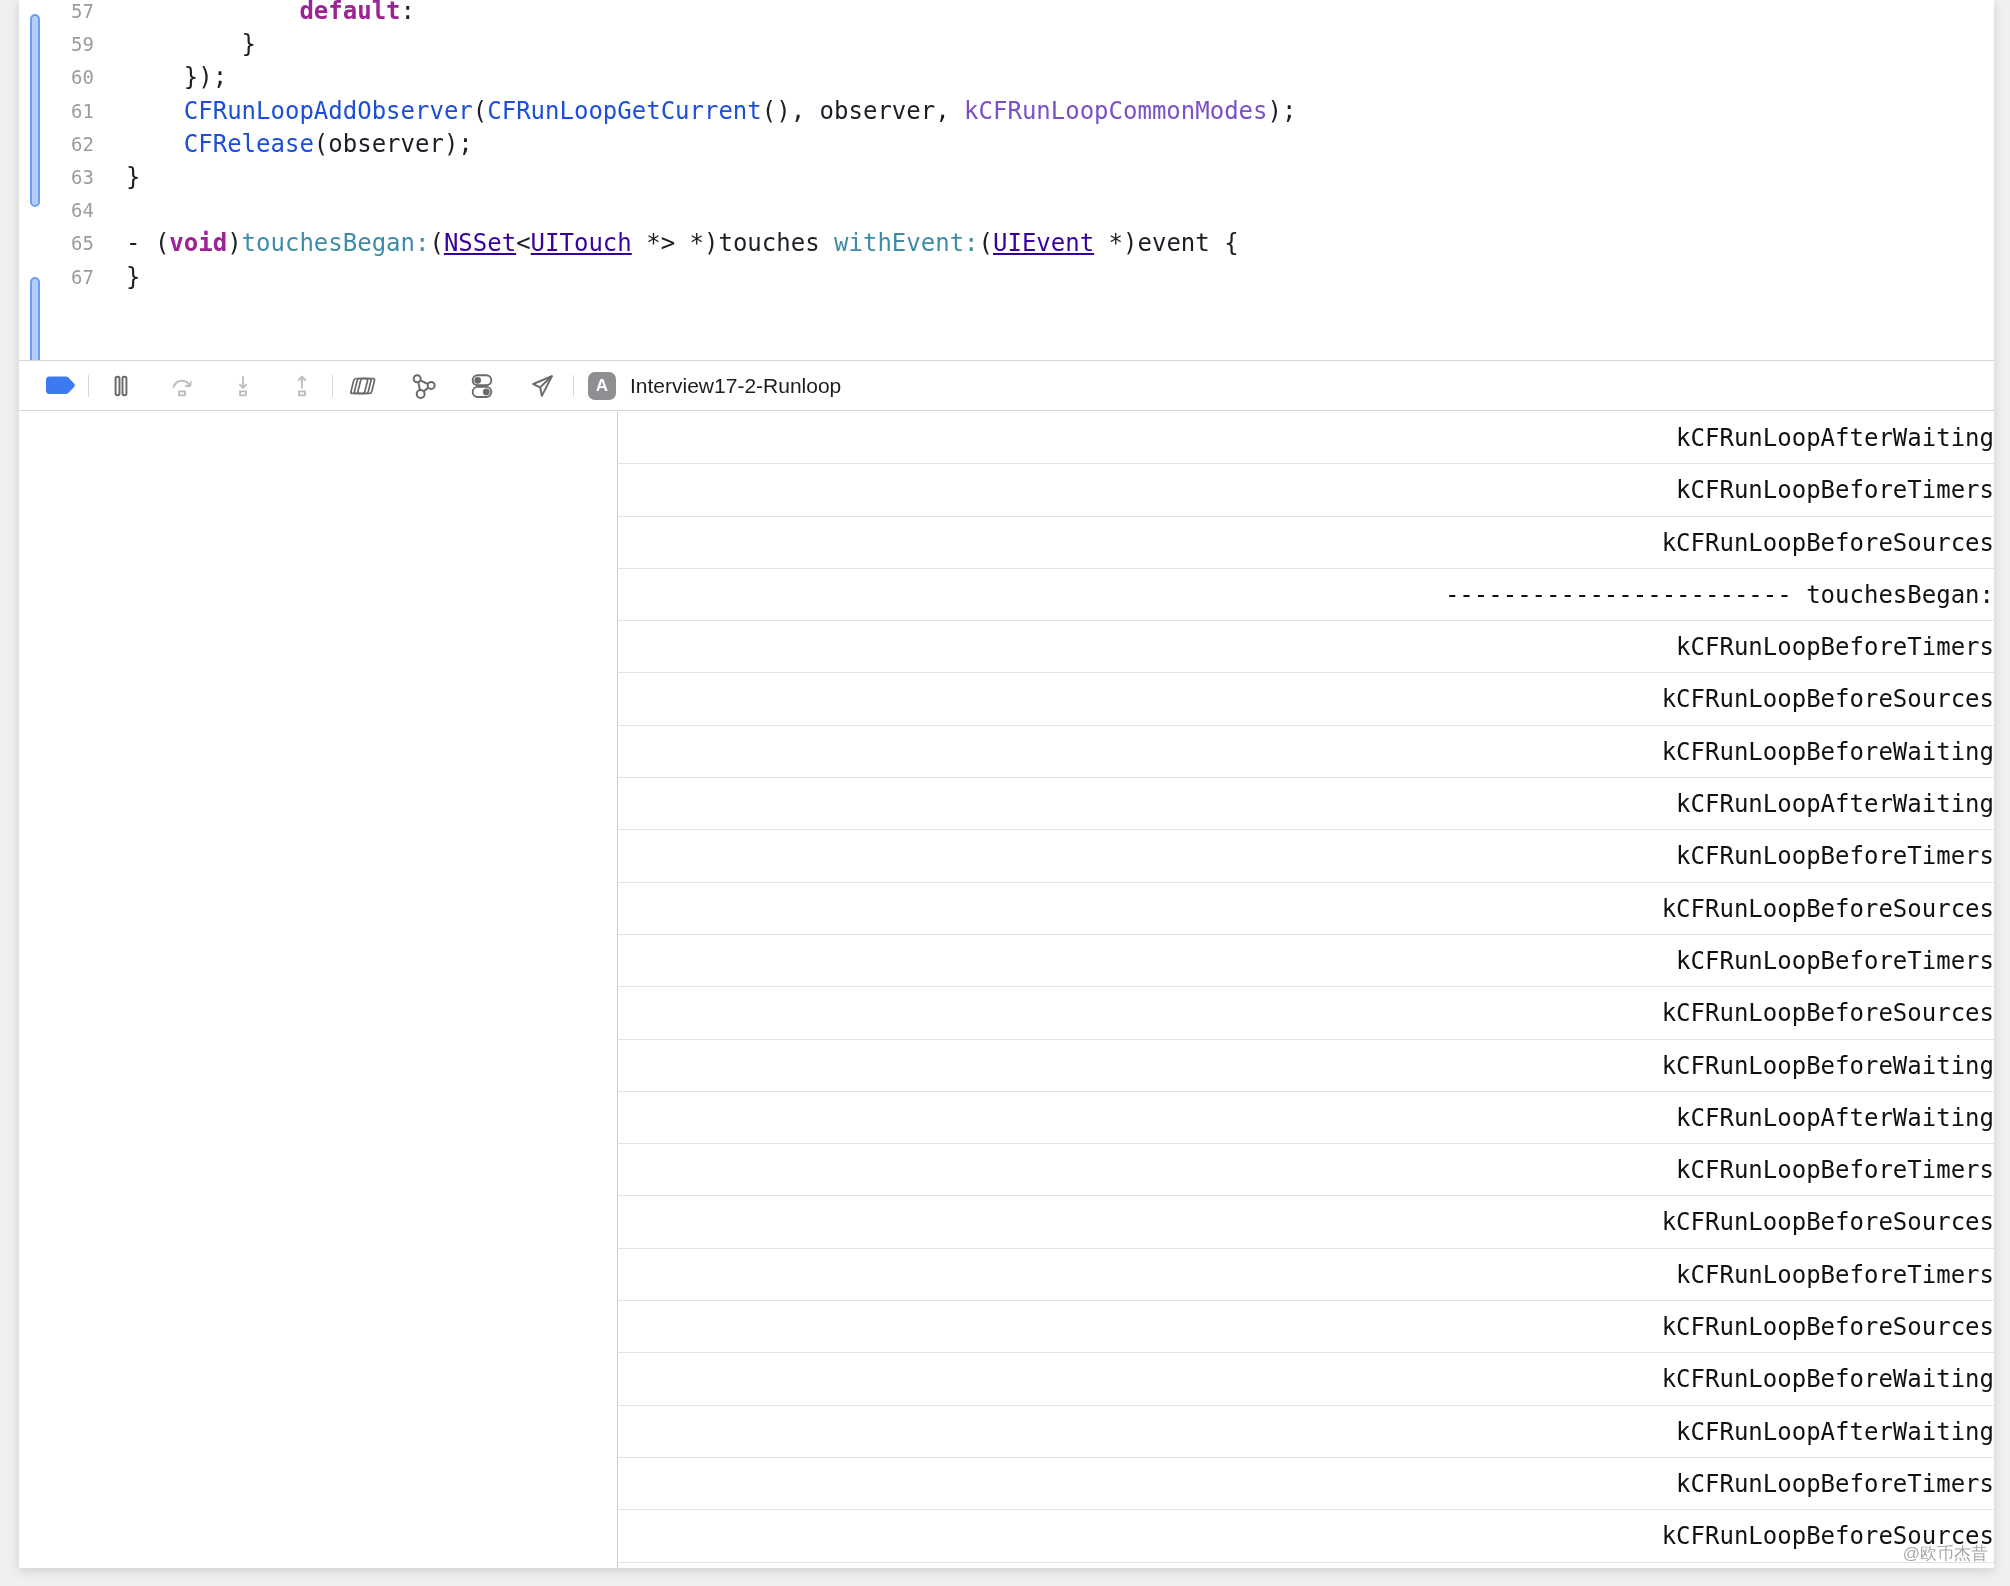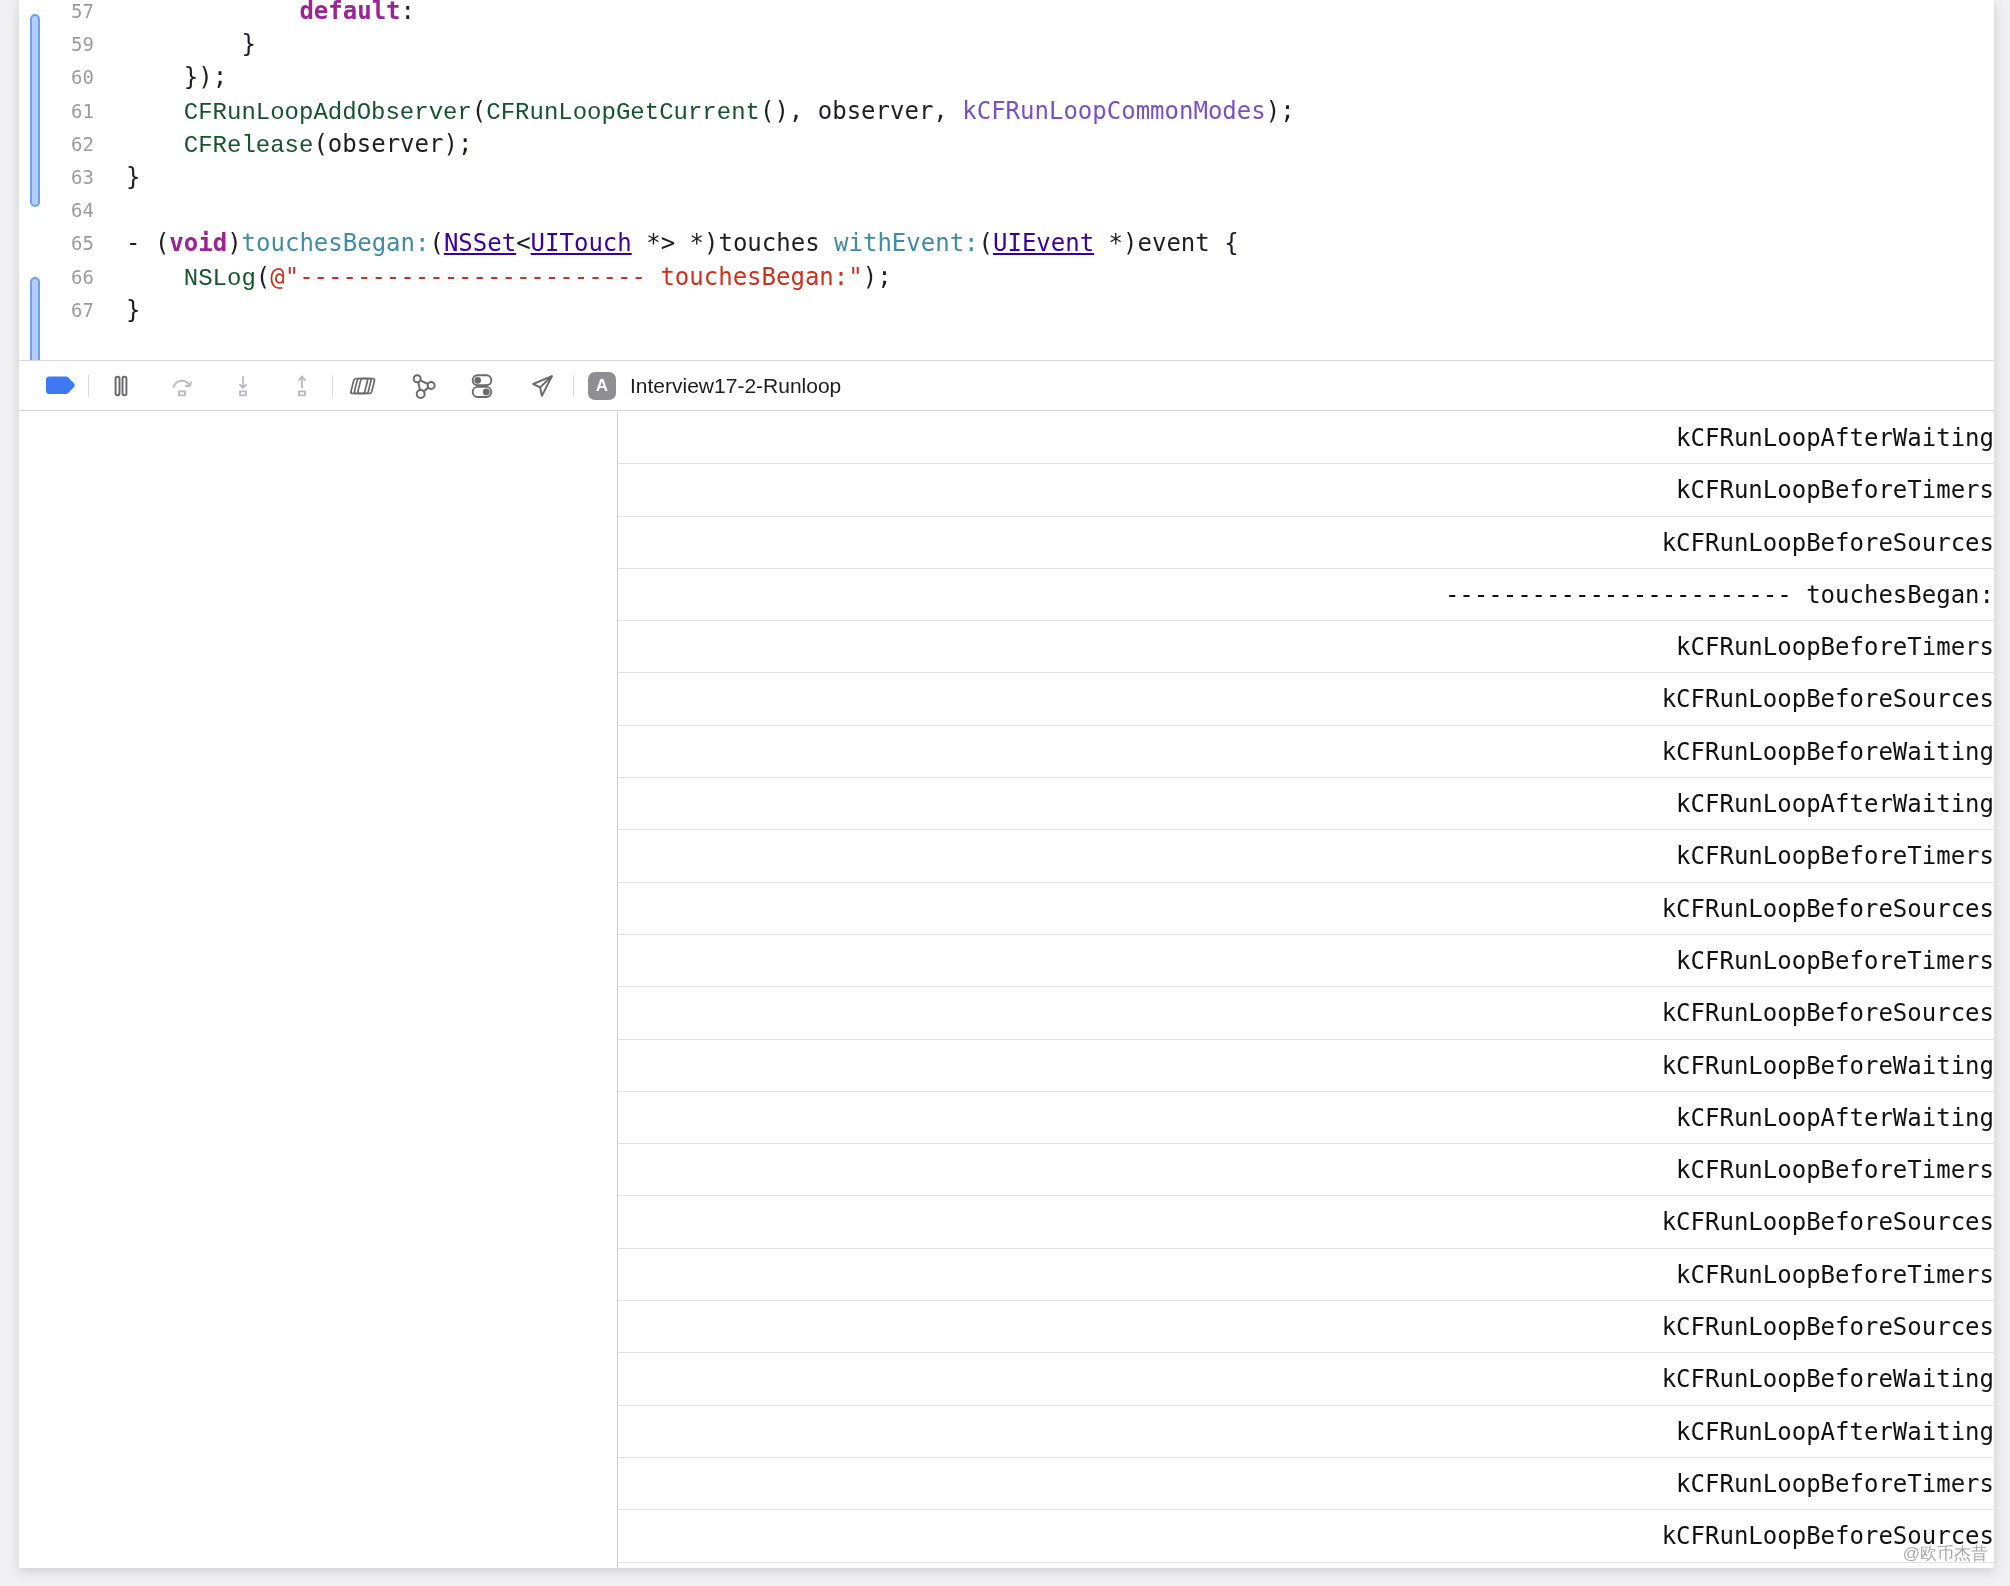--- a/index.html
+++ b/index.html
@@ -7,21 +7,21 @@
   .window{position:absolute;left:19px;top:0;width:1975px;height:1568px;background:#ffffff;
           box-shadow:0 3px 10px rgba(0,0,0,.14);overflow:hidden;}
   
   .editor{position:absolute;left:0;top:0;width:100%;height:360px;overflow:hidden;background:#fff;}
   .code-lines{margin-top:-5px;}
   .code-line{display:flex;height:33.2px;line-height:33.2px;white-space:pre;}
   .ln{width:75px;text-align:right;font:19px/33.2px "DejaVu Sans Mono",monospace;color:#9b9ba0;flex:0 0 auto;}
   .code{font:24px/33.2px "DejaVu Sans Mono",monospace;color:#1d1d26;padding-left:32px;white-space:pre;}
   .tok-p{color:#1d1d26;}
   .tok-k{color:#9B2393;font-weight:bold;}
-  .tok-f{color:#14532d;font-family:Liberation Mono, monospace;}
+  .tok-f{color:#1d4ed8;}
   .tok-cst{color:#7B4FC8;}
   .tok-cls{color:#3900A0;text-decoration:underline;}
   .tok-m{color:#3E8CA8;}
   .tok-s{color:#D12F1B;}
   .change-bar{position:absolute;left:11px;width:10px;border-radius:5px;
               background:#B5CEF9;border:2px solid #6D9EF0;}
   .bar-1{top:14px;height:193px;}
   .bar-2{top:277px;height:95px;}
   
   .debug-toolbar{position:absolute;left:0;top:360px;width:100%;height:51px;background:#fff;
@@ -51,21 +51,20 @@
   <div class="editor">
     <div class="code-lines">
         <div class="code-line"><div class="ln">57</div><div class="code"><span class="tok-p">            </span><span class="tok-k">default</span><span class="tok-p">:</span></div></div>
         <div class="code-line"><div class="ln">59</div><div class="code"><span class="tok-p">        }</span></div></div>
         <div class="code-line"><div class="ln">60</div><div class="code"><span class="tok-p">    });</span></div></div>
         <div class="code-line"><div class="ln">61</div><div class="code"><span class="tok-p">    </span><span class="tok-f">CFRunLoopAddObserver</span><span class="tok-p">(</span><span class="tok-f">CFRunLoopGetCurrent</span><span class="tok-p">(), observer, </span><span class="tok-cst">kCFRunLoopCommonModes</span><span class="tok-p">);</span></div></div>
         <div class="code-line"><div class="ln">62</div><div class="code"><span class="tok-p">    </span><span class="tok-f">CFRelease</span><span class="tok-p">(observer);</span></div></div>
         <div class="code-line"><div class="ln">63</div><div class="code"><span class="tok-p">}</span></div></div>
         <div class="code-line"><div class="ln">64</div><div class="code"></div></div>
         <div class="code-line"><div class="ln">65</div><div class="code"><span class="tok-p">- (</span><span class="tok-k">void</span><span class="tok-p">)</span><span class="tok-m">touchesBegan:</span><span class="tok-p">(</span><span class="tok-cls">NSSet</span><span class="tok-p">&lt;</span><span class="tok-cls">UITouch</span><span class="tok-p"> *&gt; *)touches </span><span class="tok-m">withEvent:</span><span class="tok-p">(</span><span class="tok-cls">UIEvent</span><span class="tok-p"> *)event {</span></div></div>
-        <div class="code-line"><div class="ln">66</div><div class="code"><span class="tok-p">    </span><span class="tok-f">NSLog</span><span class="tok-p">(</span><span class="tok-s">@"------------------------ touchesBegan:"</span><span class="tok-p">);</span></div></div>
         <div class="code-line"><div class="ln">67</div><div class="code"><span class="tok-p">}</span></div></div>
       </div>
     <div class="change-bar bar-1"></div>
     <div class="change-bar bar-2"></div>
   </div>
 
   <div class="debug-toolbar">
     <div class="tbtn" style="left:24px;width:36px;">
       <svg width="32" height="22" viewBox="0 0 32 22">
         <path d="M4.5 1.5 H20.5 c1.3 0 2.5 .55 3.3 1.5 l5.3 5.6 c.85 .95 .85 2.35 0 3.3 l-5.3 5.6 c-.8 .95 -2 1.5 -3.3 1.5 H4.5 A3.5 3.5 0 0 1 1 15.5 V5 A3.5 3.5 0 0 1 4.5 1.5 Z" fill="#3D79F2"></path>

